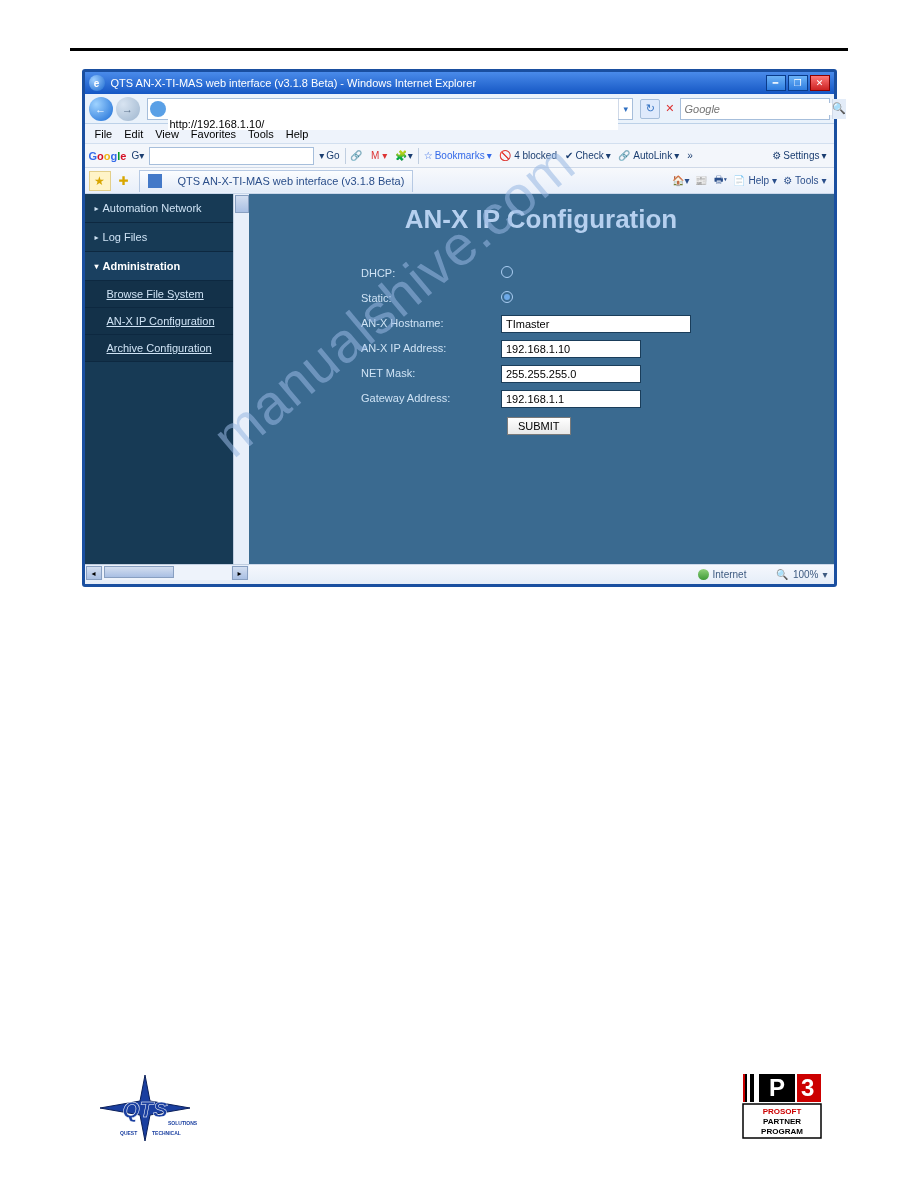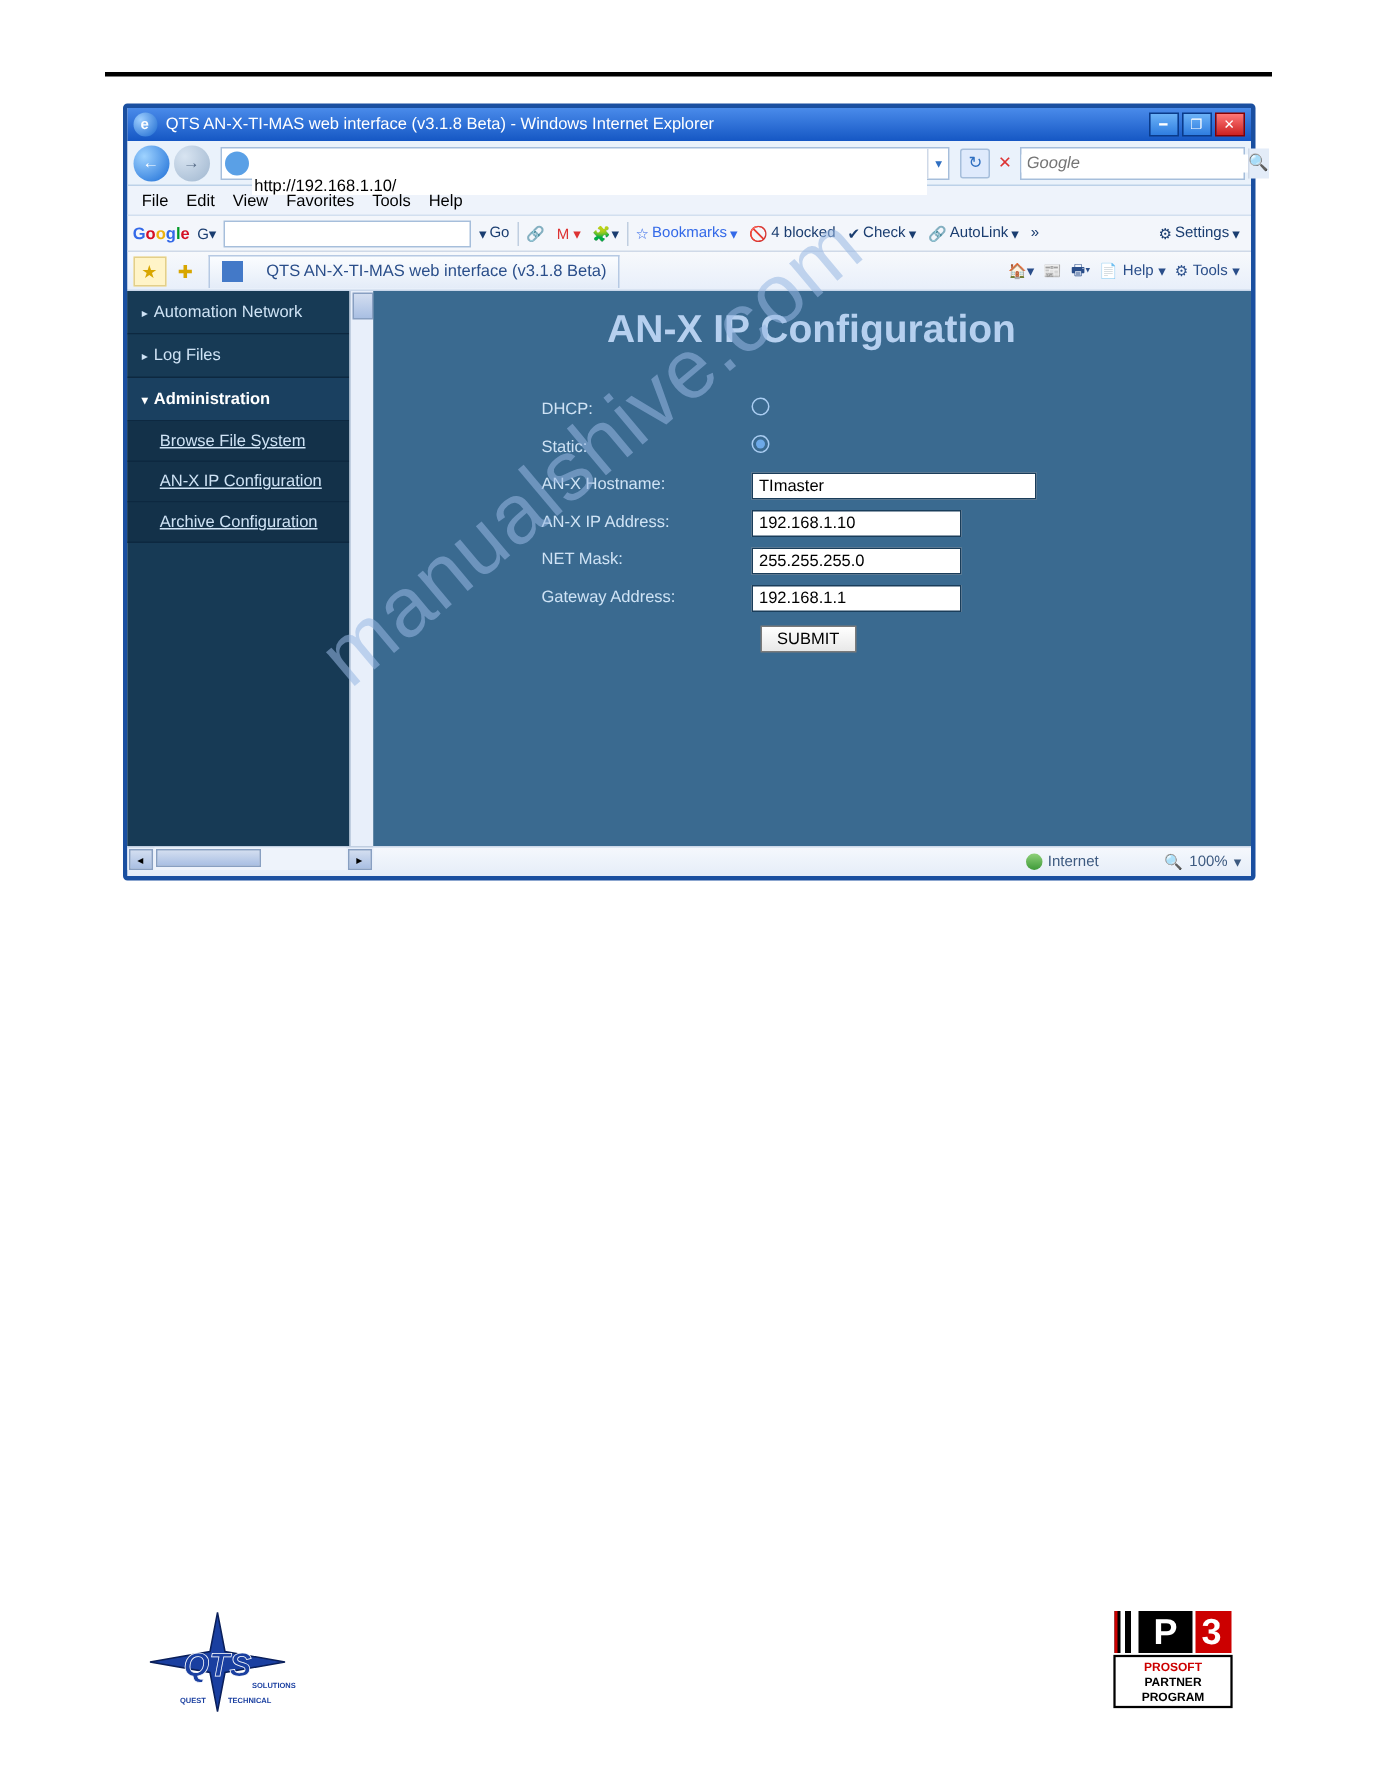--- a/index.html
+++ b/index.html
@@ -62,21 +62,21 @@
   .page-title { text-align:center; font-size: 26px; font-weight: bold; color: #b6d0ef; margin-bottom: 28px; }
   .form-area { width: 360px; margin: 0 auto; }
   .form-row { display:flex; align-items:center; margin-bottom: 5px; height:20px;}
   .form-row .lbl { width: 140px; padding-right: 6px; font-size:11px; color:#cfe3f5;}
   .form-row .val input[type=text] { width: 140px; height:18px; font-size:11px; padding:0 4px; border:1px solid #1a3d5a;}
   .form-row .val.wide input[type=text] { width: 190px;}
   .form-row .radio { width:12px;height:12px;border-radius:50%;border:1px solid #aacdf2;display:inline-block;position:relative;}
   .form-row .radio.sel:after { content:''; position:absolute; top:2px;left:2px;width:6px;height:6px;border-radius:50%;background:#6da9e8;}
   .submit-btn { margin-left:146px; margin-top:4px; padding: 2px 10px; font-size:11px; background:linear-gradient(#fff,#e8e8e8); border:1px solid #7a7a7a;}
   
-  .statusbar { height: 20px; background: linear-gradient(#f5f8fd,#e5edf8); border-top:1px solid #cdd9ea; display:flex; align-items:center; font-size:10px; padding:0 6px; color:#3d5a80;gap:14px;}
+  .statusbar { height: 20px; background: linear-gradient(#f5f8fd,#e5edf8); border-top:1px solid #cdd9ea; display:flex; align-items:center; font-size:10px; padding:0 6px; color:#3d5a80;}
   .statusbar .spacer{flex:1}
   .statusbar .zone { display:flex;align-items:center;gap:4px;}
   .statusbar .globe { width:11px;height:11px;border-radius:50%;background:linear-gradient(#8fd17a,#3e9a38);}
   .statusbar .zoom { margin-left:30px; display:flex;align-items:center;gap:4px;}
   
   .watermark { position:absolute; left: 200px; top: 420px; font-size: 56px; font-weight: 400; color: #98b8e3; transform: rotate(-40deg); transform-origin: left top; opacity: 0.55; pointer-events:none; letter-spacing:1px;}
   
   .footer { position:absolute; bottom: 40px; left:0; right:0; display:flex; align-items:center; justify-content:space-between; padding: 0 90px;}
   .footer-col { display:flex; flex-direction:column; align-items:center; font-size:11px; color:#333; text-align:center; line-height:1.3;}
   .qts-logo { width:110px;height:70px; position:relative; display:flex;align-items:flex-start;justify-content:center;}

